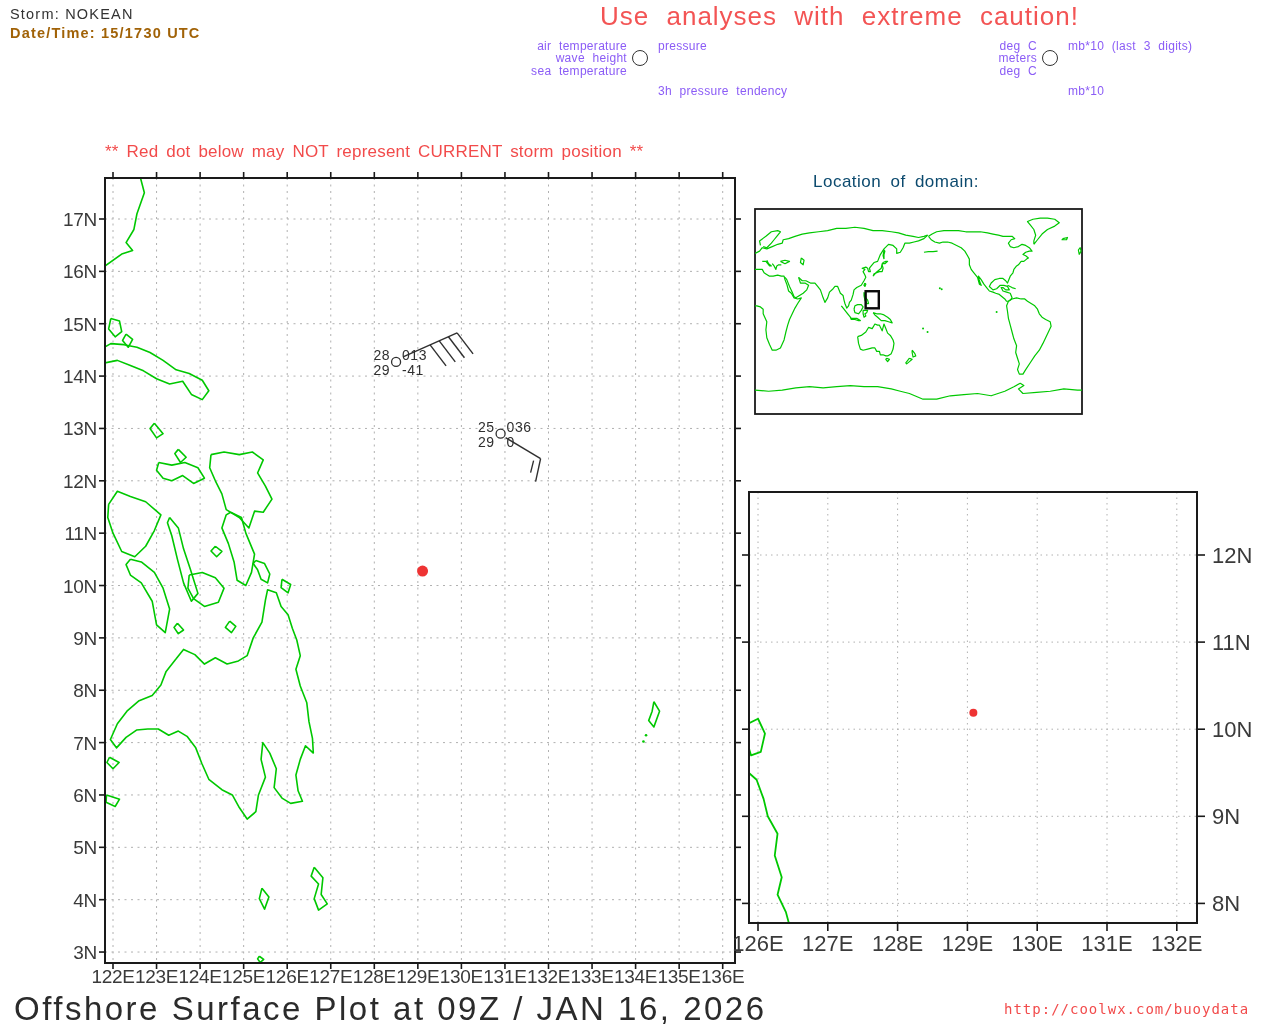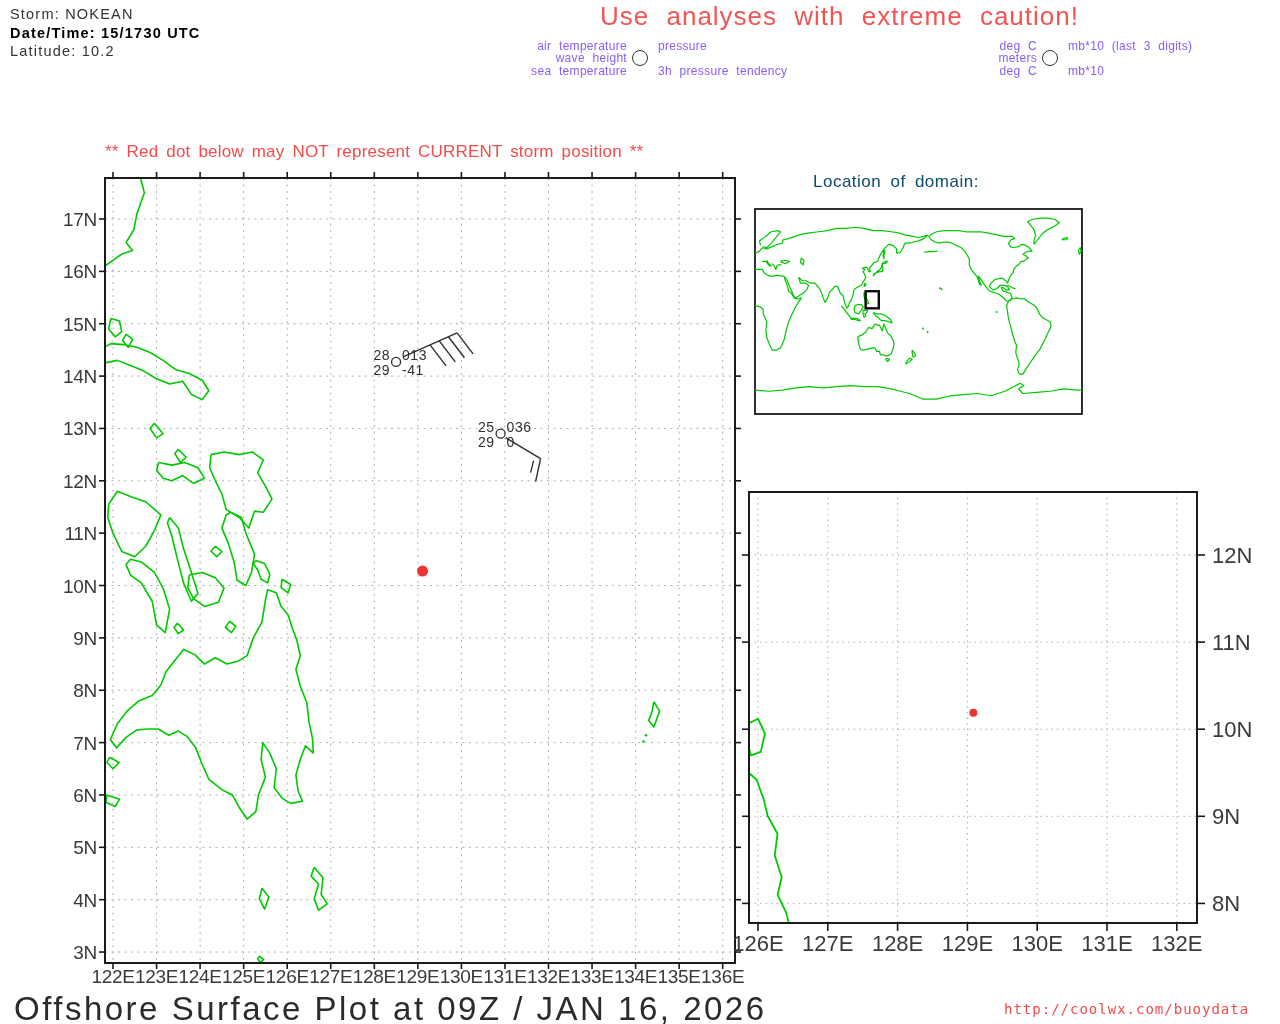--- a/index.html
+++ b/index.html
@@ -1,51 +1,50 @@
 <!DOCTYPE html>
 <html><head>
 <meta charset="utf-8">
 <style>
   html,body{margin:0;padding:0;background:#fff;}
   body{width:1280px;height:1024px;position:relative;overflow:hidden;
        font-family:"Liberation Sans",sans-serif;color:#333;}
   .abs{position:absolute;}
   #hdr-left{left:10px;top:5px;font-size:14.5px;line-height:18.6px;letter-spacing:1.2px;white-space:nowrap;}
   .red{color:#f24b4b;}
-  .red-bold{color:#000000;font-weight:bold;}
+  .red-bold{color:#a16207;font-weight:bold;}
   #caution{left:600px;top:1px;width:560px;text-align:left;font-size:26px;
            letter-spacing:1px;word-spacing:9px;color:#f35454;white-space:nowrap;}
   .legend{position:absolute;display:grid;grid-template-columns:110px 25px auto;
           column-gap:0px;font-size:12px;line-height:11.8px;letter-spacing:0.3px;
           word-spacing:4px;color:#8b5cf6;white-space:nowrap;}
   #legend-left{left:517px;top:41px;}
   #legend-right{left:927px;top:41px;}
   .lg-r{text-align:right;}
   .lg-circle{width:14px;height:14px;border:1.5px solid #333;border-radius:50%;
              grid-column:2;grid-row:2;justify-self:center;margin-top:-3px;background:#fff;}
   .c1r1{grid-column:1;grid-row:1;} .c1r2{grid-column:1;grid-row:2;} .c1r3{grid-column:1;grid-row:3;}
-  .c3r1{grid-column:3;grid-row:1;padding-left:6px;} .c3r3{grid-column:3;grid-row:3;padding-left:6px;}
+  .c3r1{grid-column:3;grid-row:1;padding-left:6px;} .c3r3{grid-column:3;grid-row:3;padding-left:6px;margin-top:20px;}
   #storm-warning{left:105px;top:142px;width:630px;font-size:17px;
                  letter-spacing:0.2px;word-spacing:3px;color:#f24b4b;white-space:nowrap;}
   #domain-title{left:813px;top:172px;font-size:17px;letter-spacing:0.5px;word-spacing:4px;color:#0c4a6e;}
   #footer-title{left:14px;top:990px;font-size:33px;letter-spacing:2.5px;color:#2b2b2b;white-space:nowrap;}
   #footer-url{left:1004px;top:1001px;font-family:"DejaVu Sans Mono",monospace;
               font-size:14px;letter-spacing:1px;color:#f24b4b;white-space:nowrap;}
   svg text{font-family:"Liberation Sans",sans-serif;}
   .axis-label{font-size:19px;fill:#3a3a3a;letter-spacing:-0.3px;}
   .axis-label-big{font-size:22px;fill:#3a3a3a;}
   .station-text{font-size:14px;fill:#2f2f2f;letter-spacing:0.5px;}
 </style>
 </head>
 <body>
 
 <div id="hdr-left" class="abs">
   <div>Storm: NOKEAN</div>
   <div class="red-bold">Date/Time: 15/1730 UTC</div>
-  <div>Latitude: 10.2</div>
 </div>
 
 <div id="caution" class="abs">Use analyses with extreme caution!</div>
 
 <div id="legend-left" class="legend">
   <span class="lg-r c1r1">air temperature</span>
   <span class="lg-r c1r2">wave height</span>
   <span class="lg-r c1r3">sea temperature</span>
   <span class="lg-circle"></span>
   <span class="c3r1">pressure</span>

